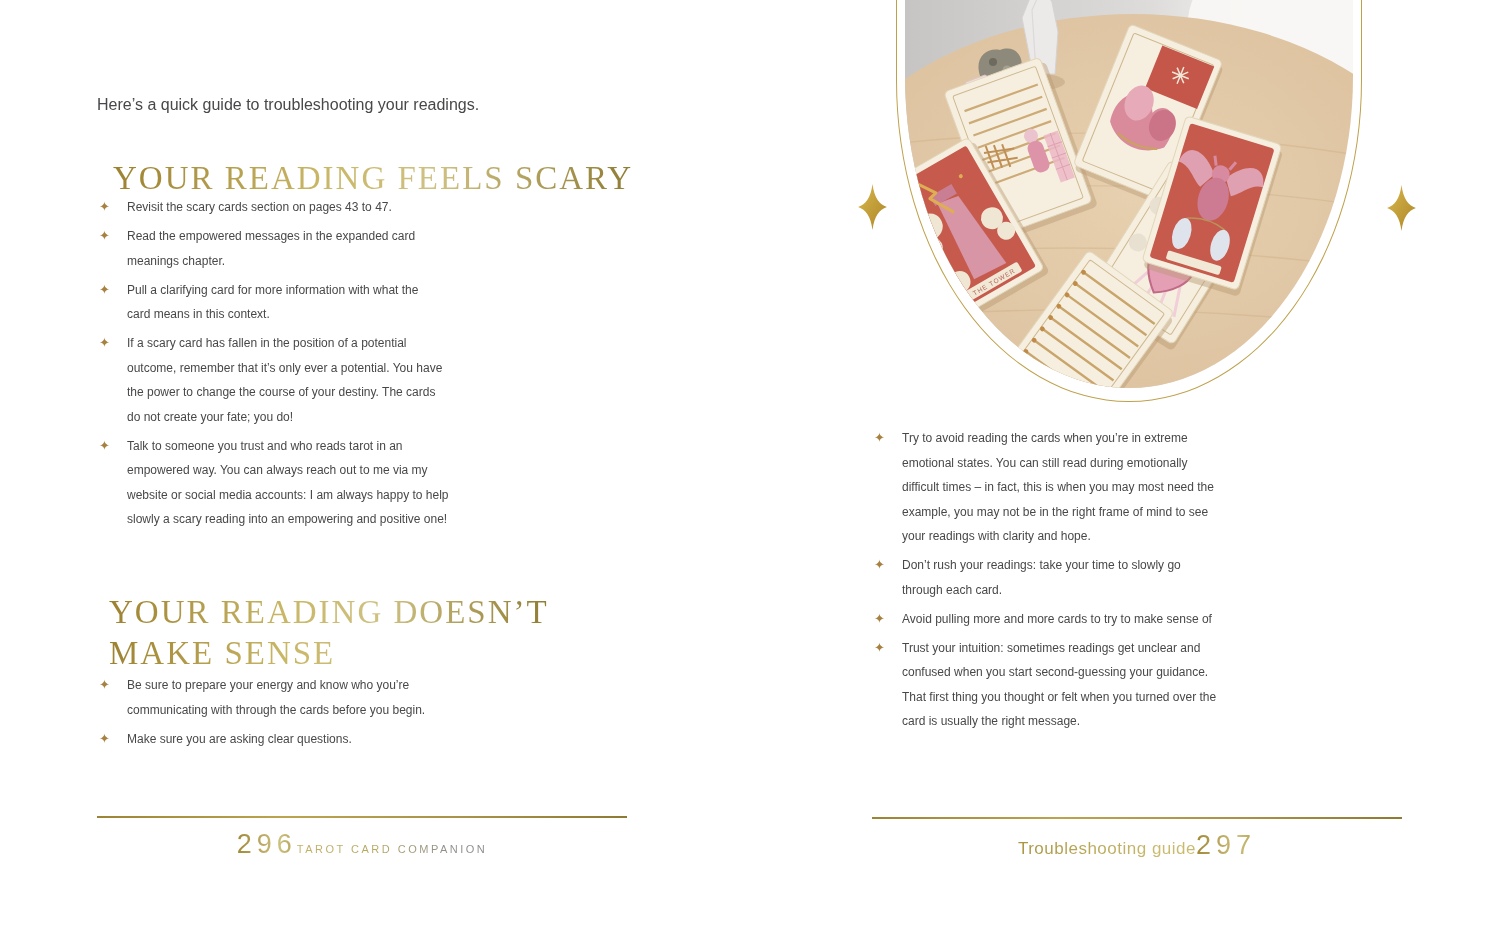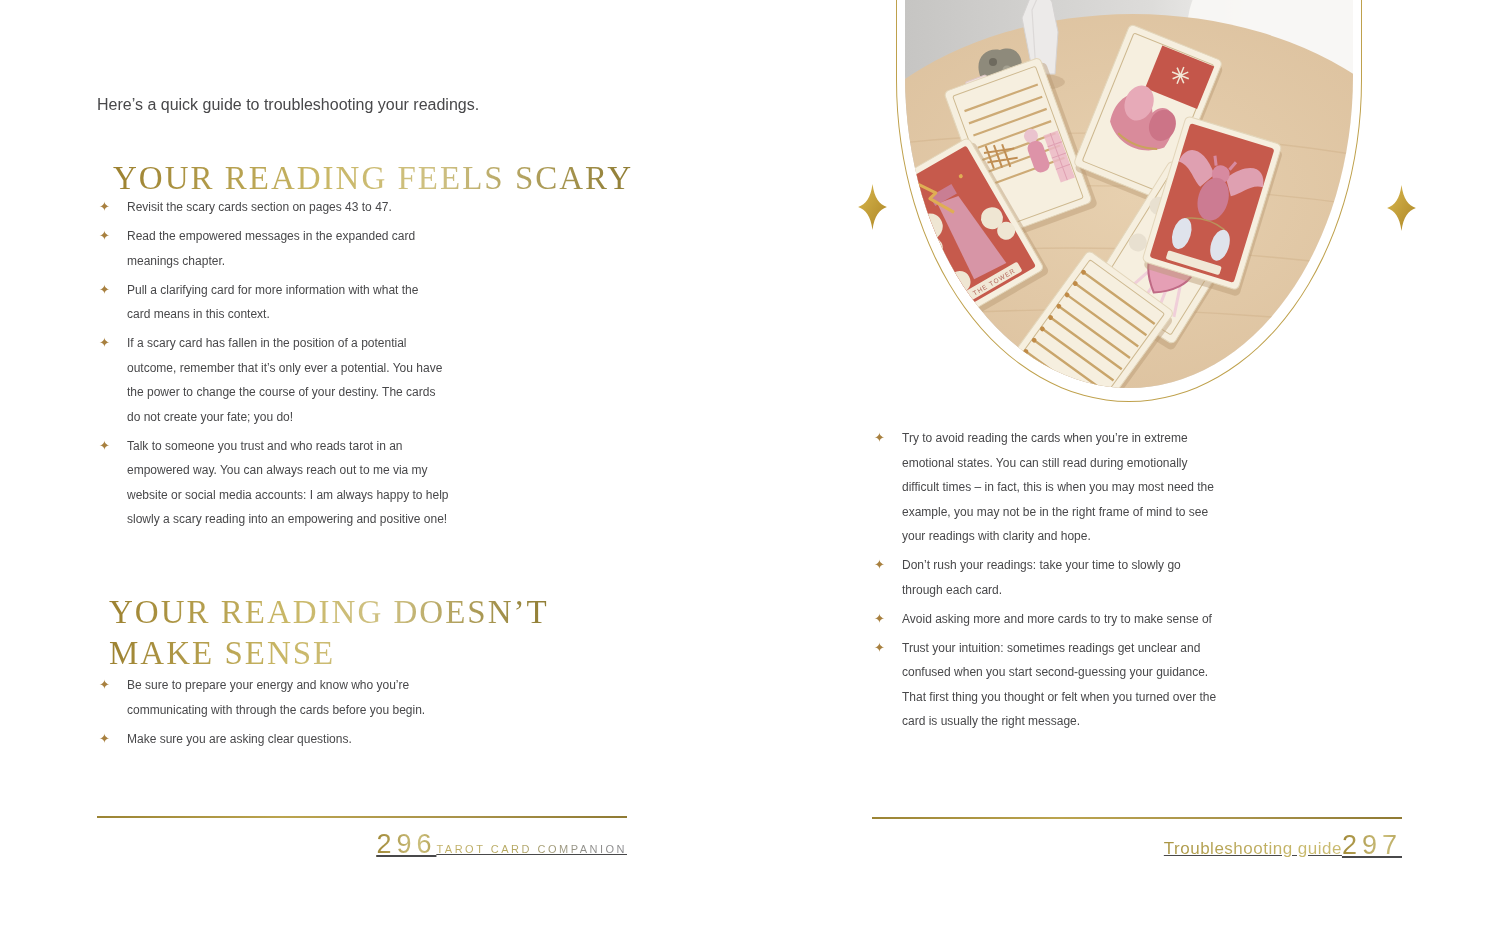--- a/index.html
+++ b/index.html
@@ -46,21 +46,21 @@
       -webkit-background-clip:text; background-clip:text; color:transparent;
     }
     .foil-label {
       background-image:linear-gradient(90deg,#a99441,#c9ba6e 80%);
       -webkit-background-clip:text; background-clip:text; color:transparent;
     }
   }
 
   
   .rule { height:2px; background:linear-gradient(90deg,#9b8434,#bba44f 35%,#a8924a 70%,#8f7a33); }
-  .footer-row { display:flex; justify-content:flex-end; align-items:baseline;text-decoration:underline; }
+  .footer-row { display:flex; justify-content:center; align-items:baseline; }
 
   
   .arch-gold {
     left:896px; top:-42px; width:466px; height:444px;
     border:1.6px solid #bfa14c;
     border-radius:0 0 233px 233px / 0 0 322px 322px;
     box-sizing:border-box;
   }
   .arch-photo {
     left:905px; top:-40px; width:448px; height:428px;
@@ -323,21 +323,21 @@
         <span class="line">example, you may not be in the right frame of mind to see</span>
         <span class="line">your readings with clarity and hope.</span>
       </li>
       <li>
         <span class="bullet">✦</span>
         <span class="line">Don’t rush your readings: take your time to slowly go</span>
         <span class="line">through each card.</span>
       </li>
       <li>
         <span class="bullet">✦</span>
-        <span class="line">Avoid asking more and more cards to try to make sense of</span>
+        <span class="line">Avoid pulling more and more cards to try to make sense of</span>
       </li>
       <li>
         <span class="bullet">✦</span>
         <span class="line">Trust your intuition: sometimes readings get unclear and</span>
         <span class="line">confused when you start second-guessing your guidance.</span>
         <span class="line">That first thing you thought or felt when you turned over the</span>
         <span class="line">card is usually the right message.</span>
       </li>
     </ul>
 

